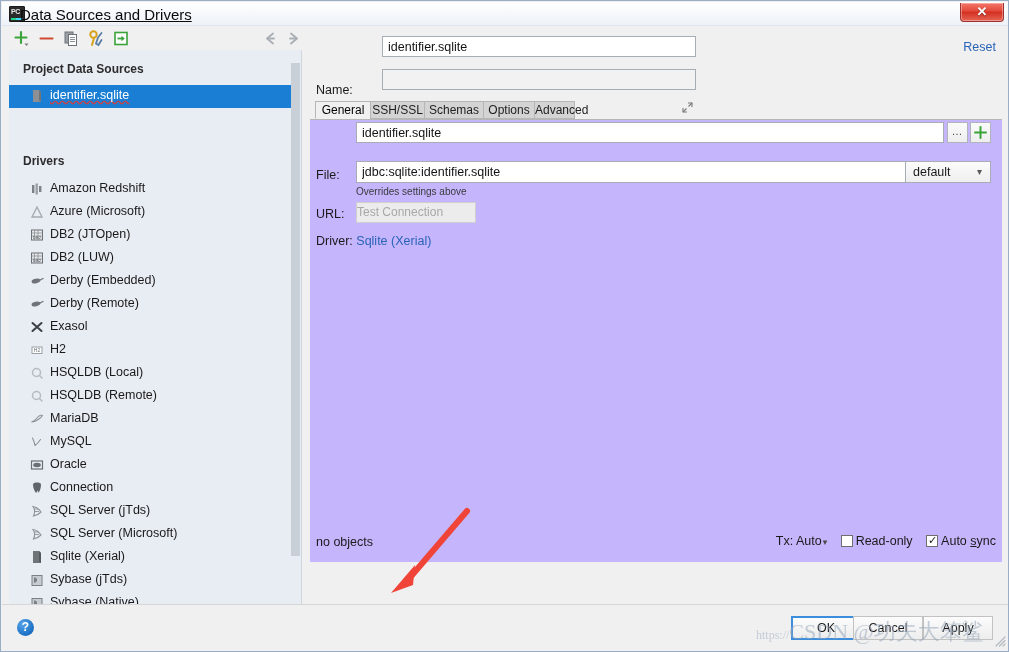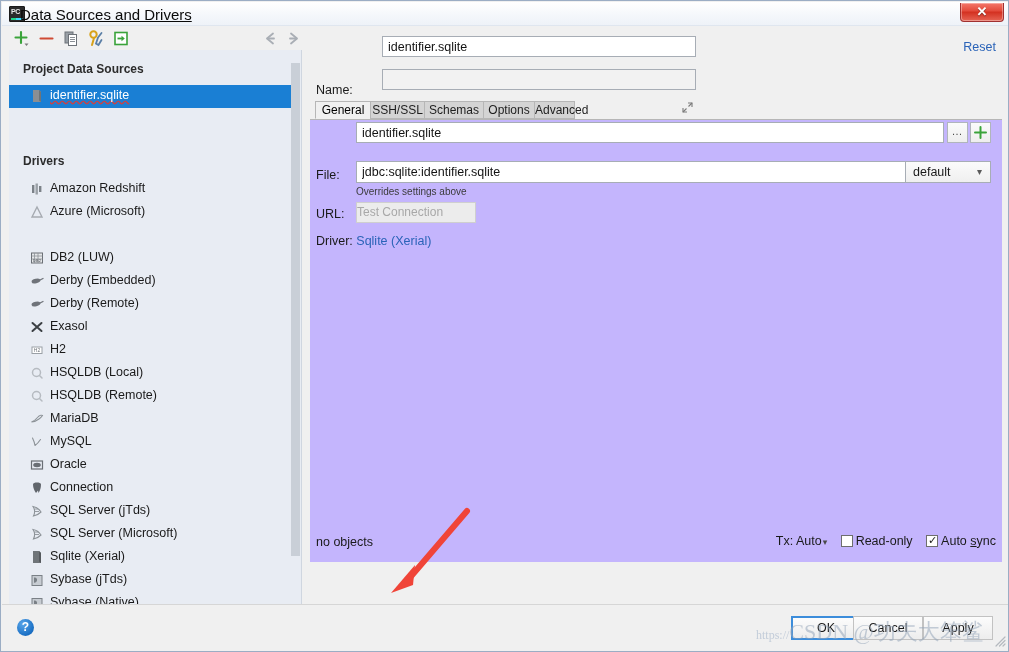--- a/index.html
+++ b/index.html
@@ -513,20 +513,30 @@
       <span class="tlabel">Amazon Redshift</span>
     </div>
     <div class="tree-row" style="top:151px;">
       <span class="ticon">
         <svg width="16" height="16" viewBox="0 0 16 16">
             <path d="M8 3 L13 13 H3 Z" fill="none" stroke="#a6abb1" stroke-width="1.4"></path>
           </svg>
       </span>
       <span class="tlabel">Azure (Microsoft)</span>
     </div>
+    <div class="tree-row" style="top:174px;">
+      <span class="ticon">
+        <svg width="16" height="16" viewBox="0 0 16 16">
+            <rect x="2.5" y="3" width="11" height="10" fill="#e6e8ea" stroke="#6a6f75" stroke-width="1"></rect>
+            <path d="M2.5 6 h11 M2.5 9 h11 M5.5 3 v10 M9 3 v10" stroke="#8d9398" stroke-width="0.8"></path>
+            <text x="8" y="12" font-size="4" text-anchor="middle" fill="#4a4f55" font-family="sans-serif">DB2</text>
+          </svg>
+      </span>
+      <span class="tlabel">DB2 (JTOpen)</span>
+    </div>
     <div class="tree-row" style="top:197px;">
       <span class="ticon">
         <svg width="16" height="16" viewBox="0 0 16 16">
             <rect x="2.5" y="3" width="11" height="10" fill="#e6e8ea" stroke="#6a6f75" stroke-width="1"></rect>
             <path d="M2.5 6 h11 M2.5 9 h11 M5.5 3 v10 M9 3 v10" stroke="#8d9398" stroke-width="0.8"></path>
             <text x="8" y="12" font-size="4" text-anchor="middle" fill="#4a4f55" font-family="sans-serif">DB2</text>
           </svg>
       </span>
       <span class="tlabel">DB2 (LUW)</span>
     </div>

